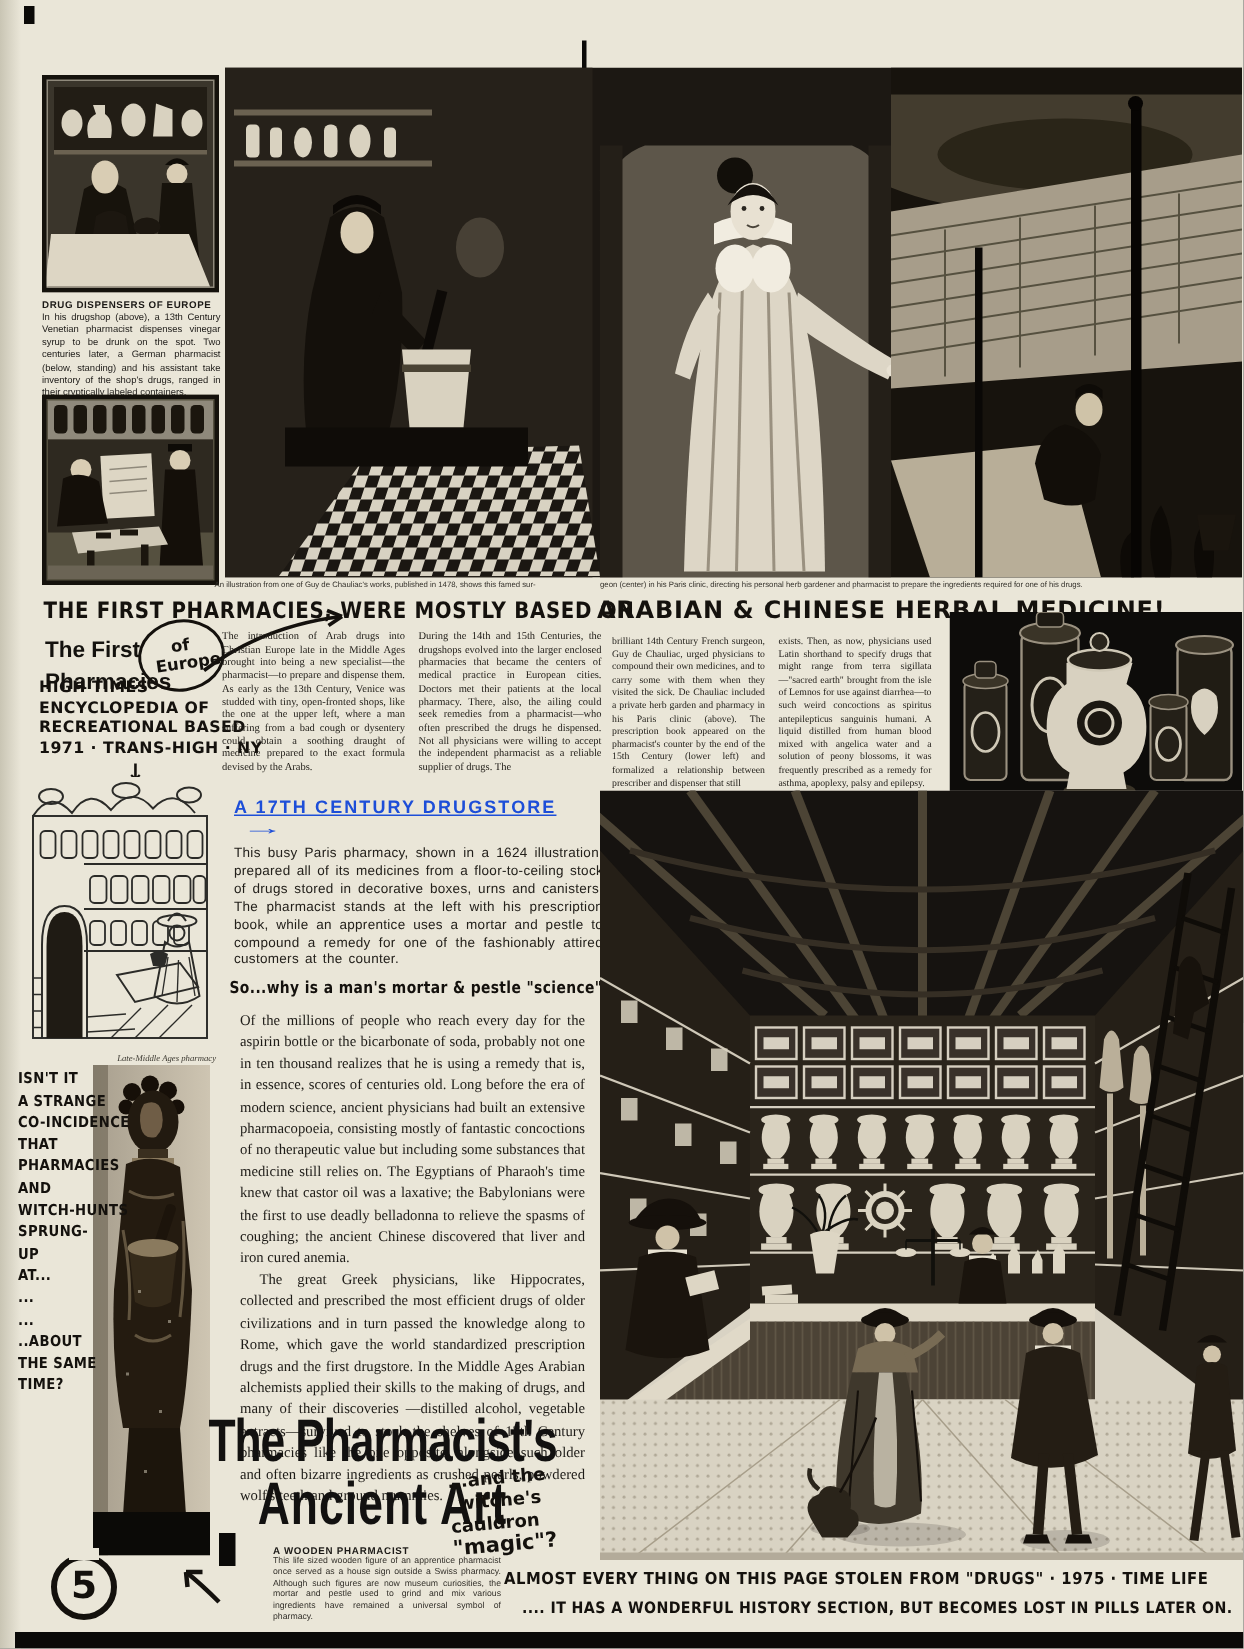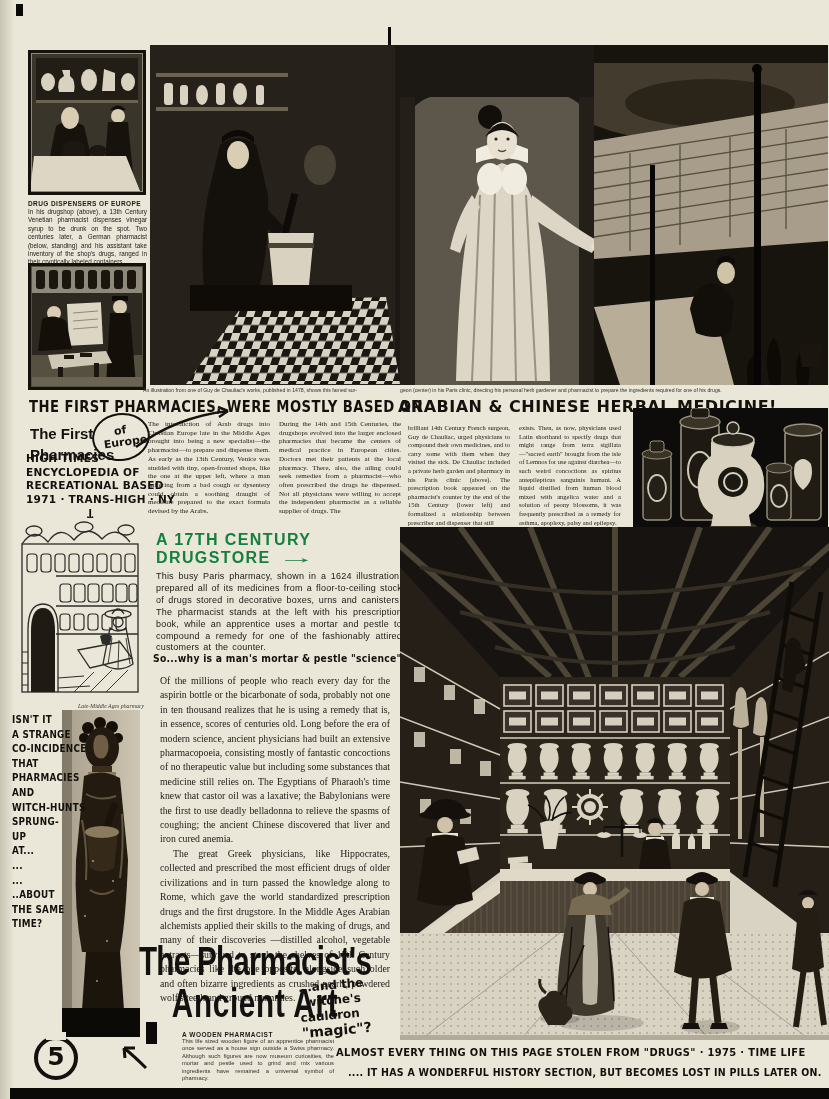--- a/index.html
+++ b/index.html
@@ -316,21 +316,21 @@
           <line x1="112" y1="120" x2="116" y2="146"></line>
         <line x1="60" y1="174" x2="80" y2="154"></line>
           <line x1="76" y1="174" x2="98" y2="152"></line>
           <line x1="92" y1="174" x2="114" y2="152"></line>
       </g>
     </svg>
   </div>
   <div class="abs serif" style="left:24px;top:703px;width:120px;font-size:5.8px;font-style:italic;text-align:right;color:#3a372f;">Late-Middle Ages pharmacy</div>
 
   <div class="abs sans" style="left:156px;top:531px;width:246px;">
-    <div style="font-weight:bold;font-size:16px;letter-spacing:1.4px;color:#15803d;">
+    <div style="font-weight:bold;font-size:12px;letter-spacing:1.4px;color:#1d4ed8;text-decoration:underline;">
       <span>A 17TH CENTURY DRUGSTORE</span>
       <span style="display:inline-block;transform:scaleX(2.4);margin-left:14px;">→</span>
     </div>
     <div class="just" style="margin-top:4px;font-size:9px;line-height:11.9px;letter-spacing:.2px;word-spacing:1.3px;color:#23201b;">This busy Paris pharmacy, shown in a 1624 illustration, prepared all of its medicines from a floor-to-ceiling stock of drugs stored in decorative boxes, urns and canisters. The pharmacist stands at the left with his prescription book, while an apprentice uses a mortar and pestle to compound a remedy for one of the fashionably attired customers at the counter.</div>
   </div>
 
   <div class="abs hw nowrap" style="left:153px;top:652px;font-size:11px;transform:scaleX(.84);transform-origin:left top;letter-spacing:.3px;">So...why is a man's mortar &amp; pestle "science"...</div>
 
   <div class="abs serif just" style="left:160px;top:674px;width:230px;font-size:9.8px;line-height:14.4px;color:#1d1b17;">
     <div>Of the millions of people who reach every day for the aspirin bottle or the bicarbonate of soda, probably not one in ten thousand realizes that he is using a remedy that is, in essence, scores of centuries old. Long before the era of modern science, ancient physicians had built an extensive pharmacopoeia, consisting mostly of fantastic concoctions of no therapeutic value but including some substances that medicine still relies on. The Egyptians of Pharaoh's time knew that castor oil was a laxative; the Babylonians were the first to use deadly belladonna to relieve the spasms of coughing; the ancient Chinese discovered that liver and iron cured anemia.</div>

